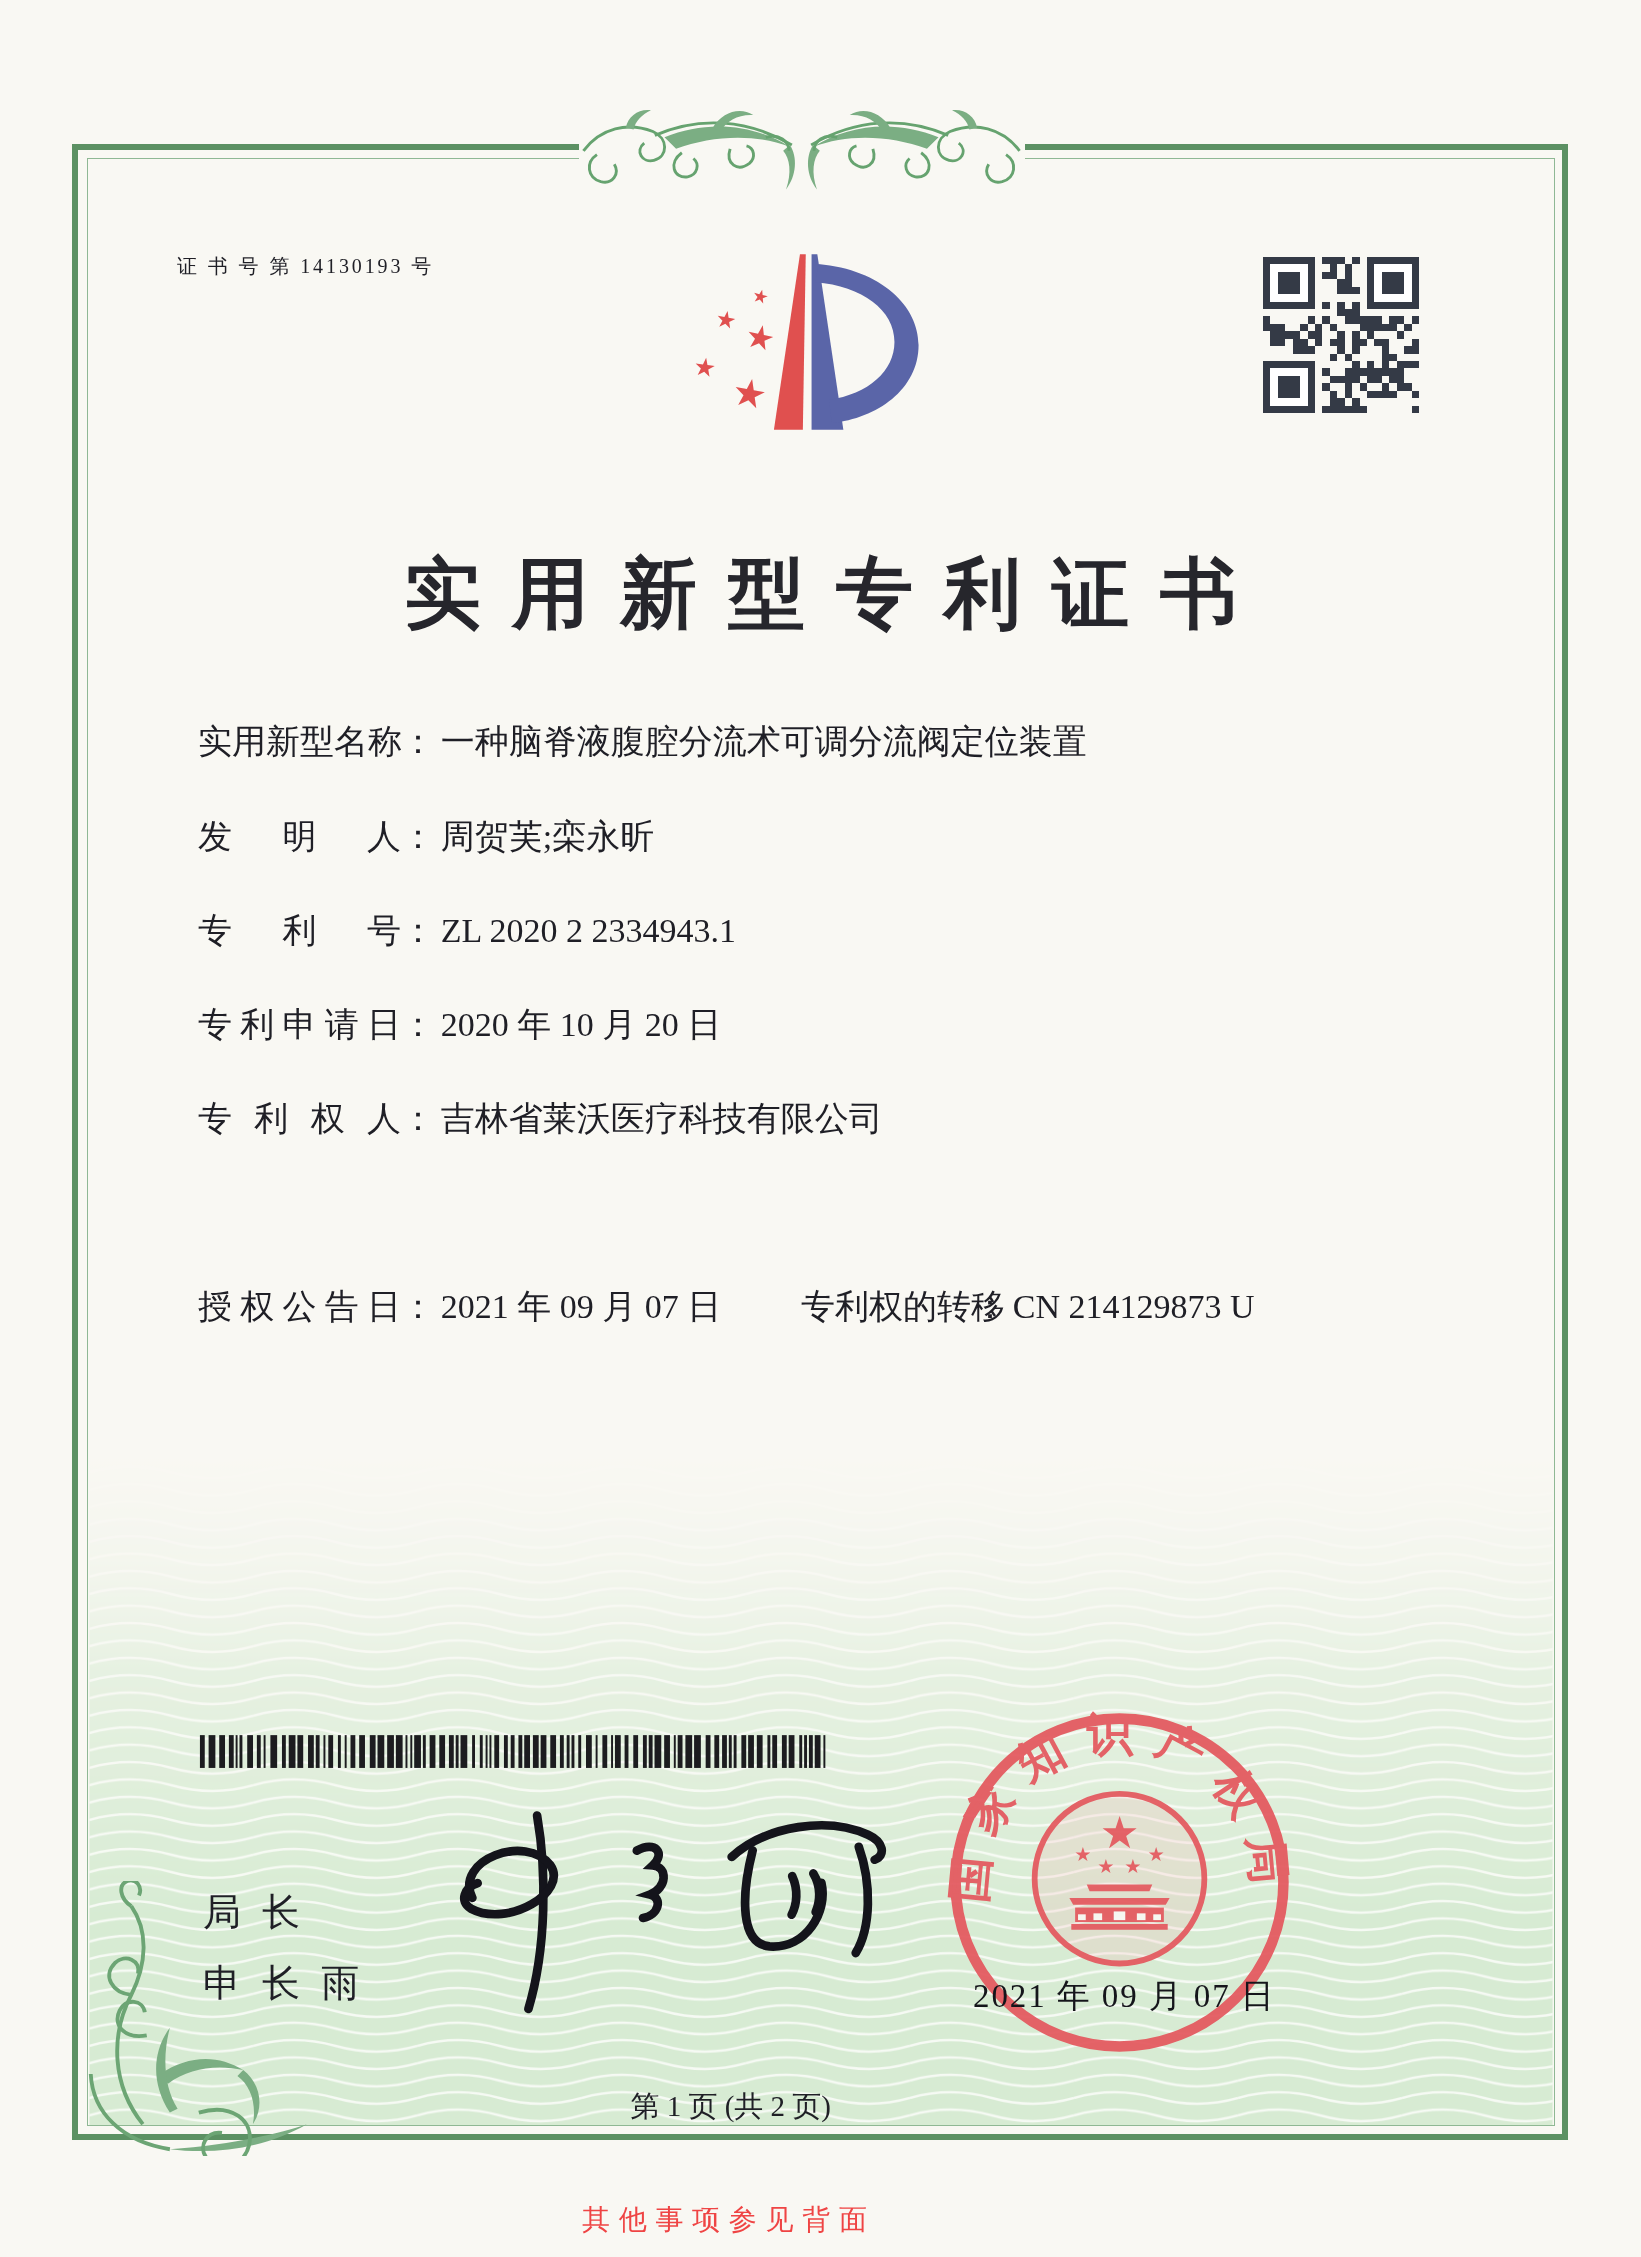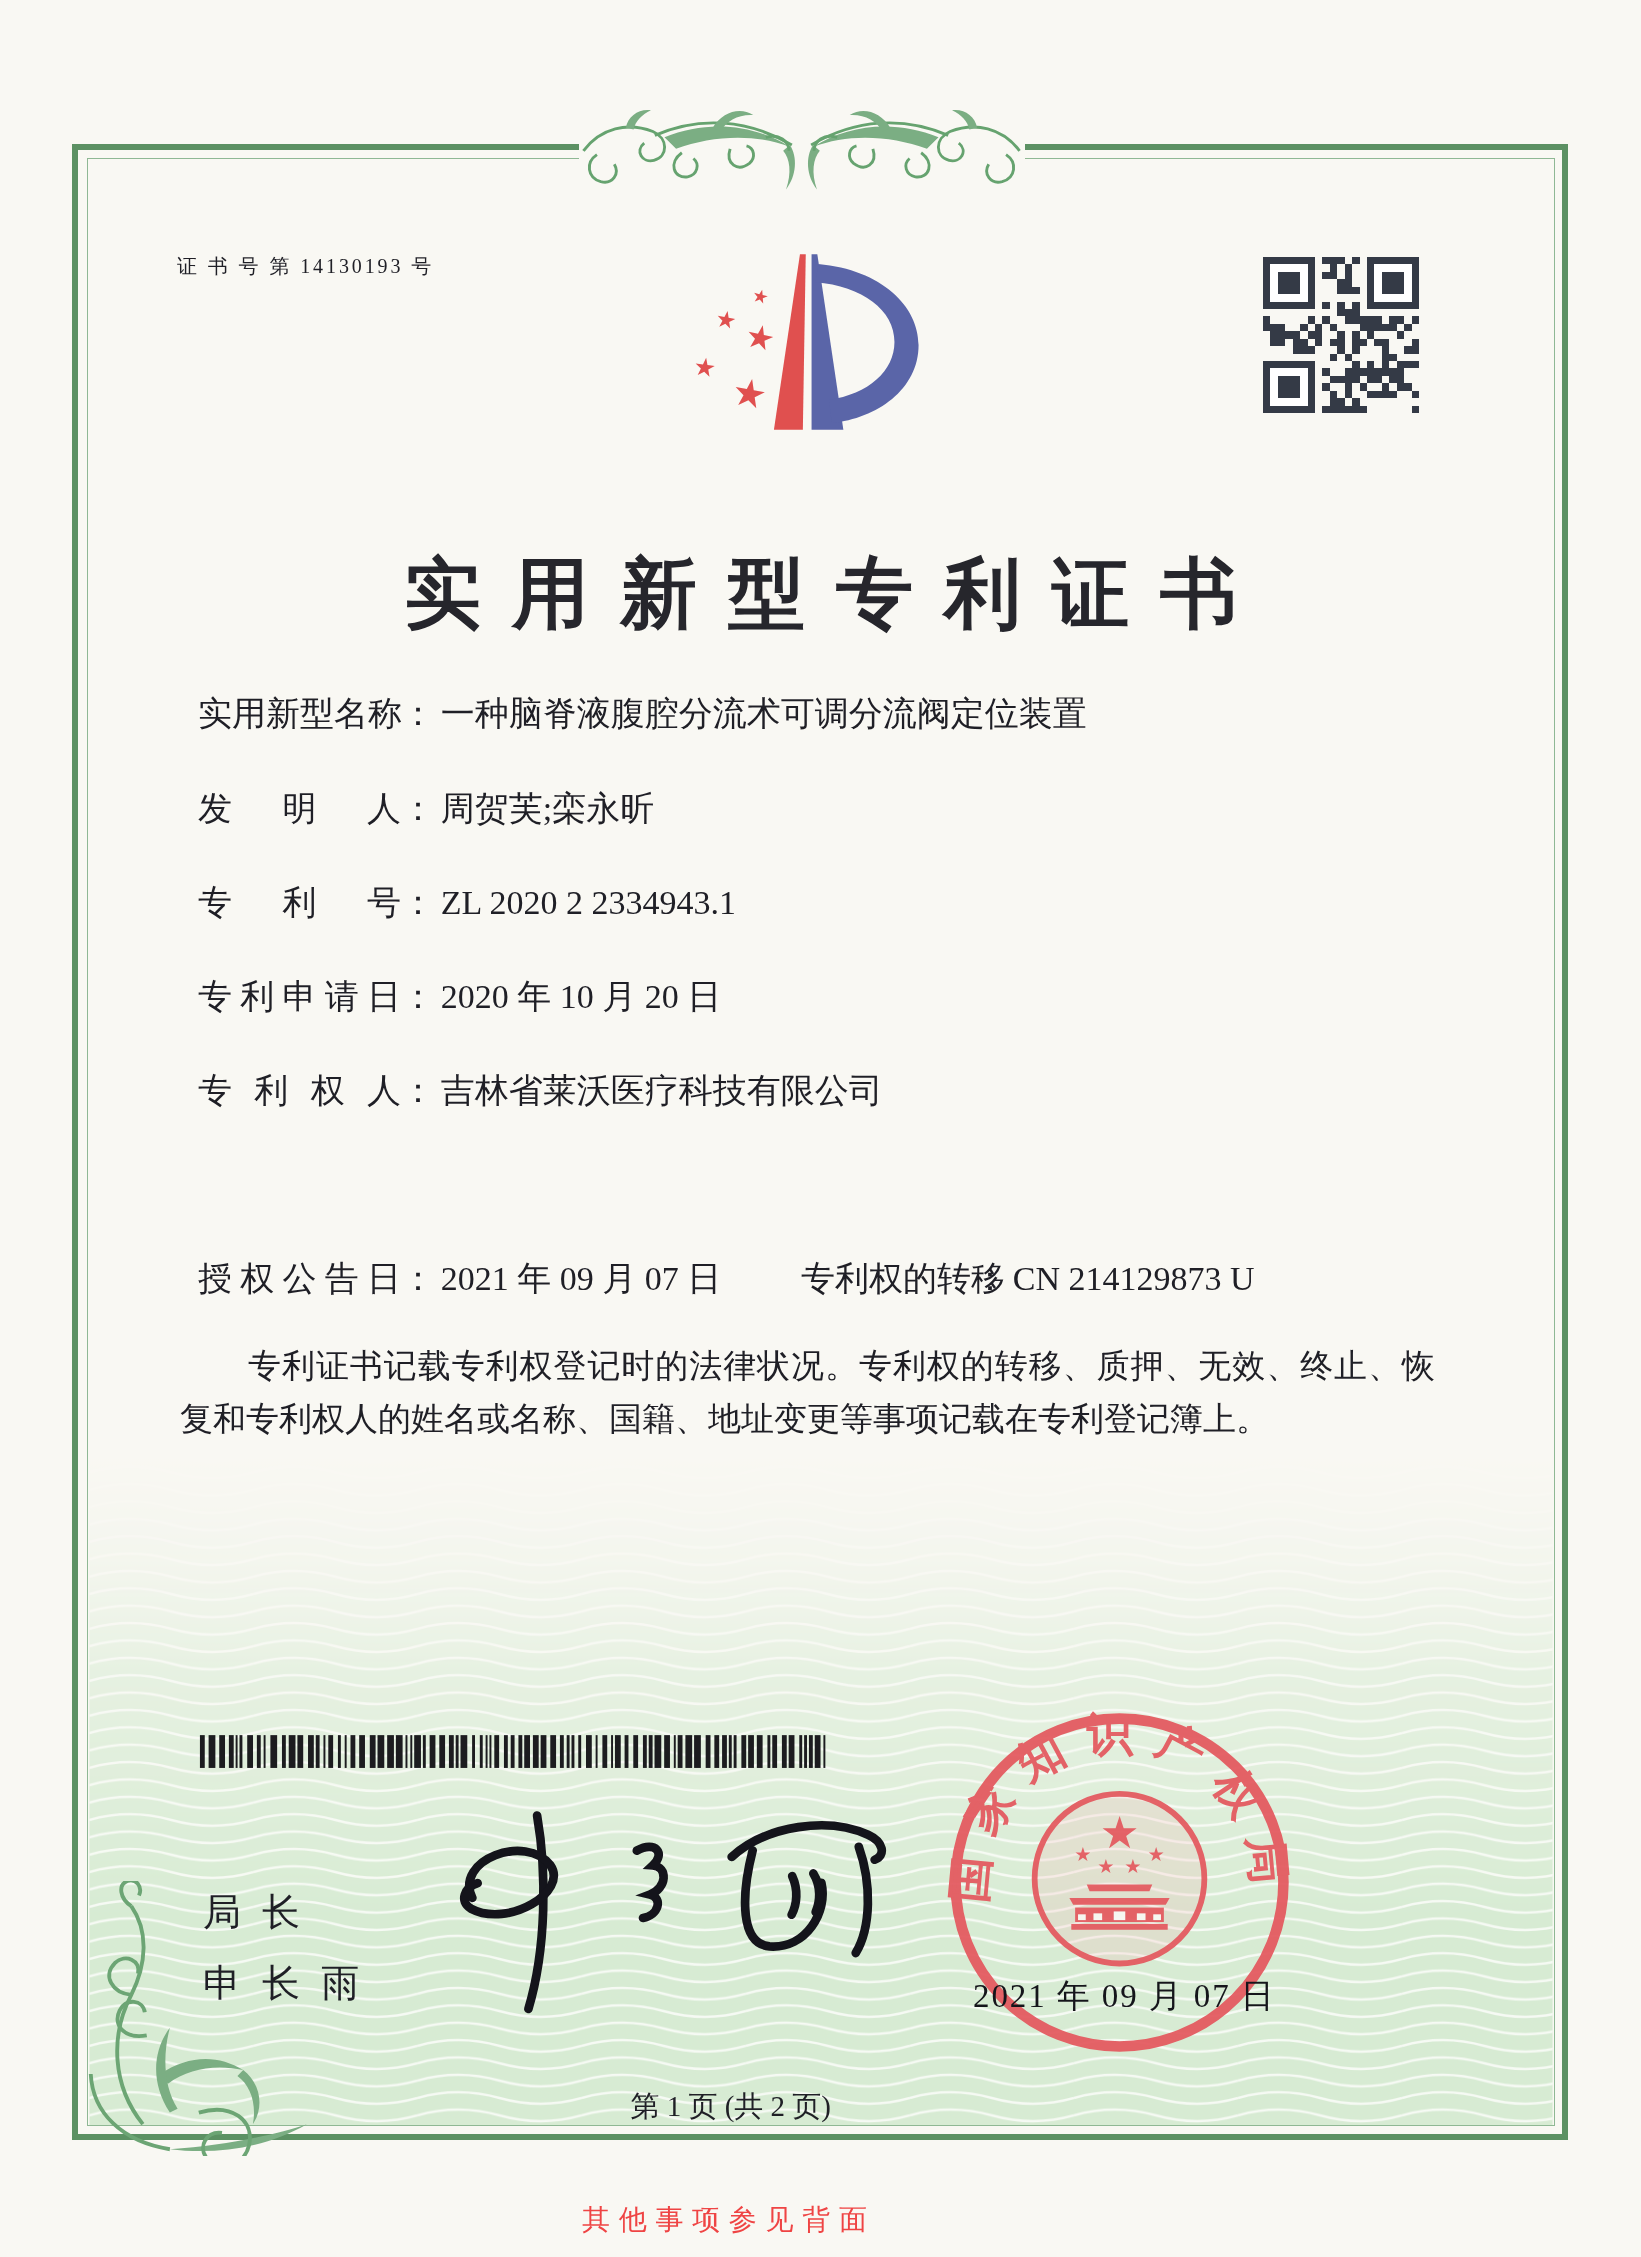--- a/index.html
+++ b/index.html
@@ -8,21 +8,21 @@
   .abs{position:absolute;}
   
   #frame-outer{box-sizing:border-box;left:72px;top:144px;width:1496px;height:1996px;
      border:6.8px solid #5c9163;}
   #frame-inner{box-sizing:border-box;left:87px;top:158px;width:1468px;height:1968px;
      border:1.9px solid #8fb894;}
   #cert-no{left:177px;top:253px;font-size:20px;letter-spacing:2.9px;}
   #title{left:0;right:0;top:543px;text-align:center;font-size:77px;font-weight:bold;
      letter-spacing:31px;text-indent:31px;color:#26262c;}
   .frow{left:198px;height:48px;font-size:34px;white-space:nowrap;}
-  .flabel{display:inline-block;width:203px;text-align:justify;text-align-last:justify;vertical-align:bottom;}
+  .flabel{display:inline-block;width:203px;text-align:justify;text-align-last:justify;vertical-align:bottom;margin-top:28px;}
   .fcolon{margin-right:5.8px;}
   .grant-pub{position:absolute;left:603px;top:0;white-space:nowrap;}
   .grant-pub .flabel{width:172px;}
   #paragraphs{left:180px;top:1340px;width:1255px;font-size:33px;line-height:53px;text-align:justify;}
   #paragraphs p{margin:0;text-indent:68px;}
   #barcode{left:198px;top:1733px;width:637px;height:39px;}
   #signer{left:203px;top:1877px;font-size:38px;line-height:71px;letter-spacing:5.8px;}
   #signature{left:415px;top:1798px;}
   #seal{left:944px;top:1707px;}
   #seal-date{left:973px;top:1974px;font-size:33px;letter-spacing:1.9px;color:#15151b;}
@@ -271,21 +271,20 @@
     <span class="flabel">专利权人</span><span class="fcolon">：</span><span>吉林省莱沃医疗科技有限公司</span>
   </div>
   <div class="frow abs" style="top:1256px">
     <span class="flabel">授权公告日</span><span class="fcolon">：</span><span>2021 年 09 月 07 日</span>
     <span class="grant-pub">
       <span class="flabel">专利权的转移</span><span class="fcolon">：</span><span>CN 214129873 U</span>
     </span>
   </div>
 
   <div id="paragraphs" class="abs">
-    <p>专利证书记载专利权登记时的法律状况。专利权的转移、质押、无效、终止、恢复和专利权人的姓名或名称、国籍、地址变更等事项记载在专利登记簿上。</p>
   </div>
 
   <svg id="barcode" class="abs" width="637" height="39" viewBox="0 0 660 40">
       <rect x="2" y="2" width="5" height="34" fill="#1c1c1f"></rect>
       <rect x="11" y="2" width="7" height="34" fill="#1c1c1f"></rect>
       <rect x="22" y="2" width="6" height="34" fill="#1c1c1f"></rect>
       <rect x="32" y="2" width="5" height="34" fill="#1c1c1f"></rect>
       <rect x="39" y="2" width="2" height="34" fill="#1c1c1f"></rect>
       <rect x="43" y="2" width="3" height="34" fill="#1c1c1f"></rect>
       <rect x="51" y="2" width="6" height="34" fill="#1c1c1f"></rect>

